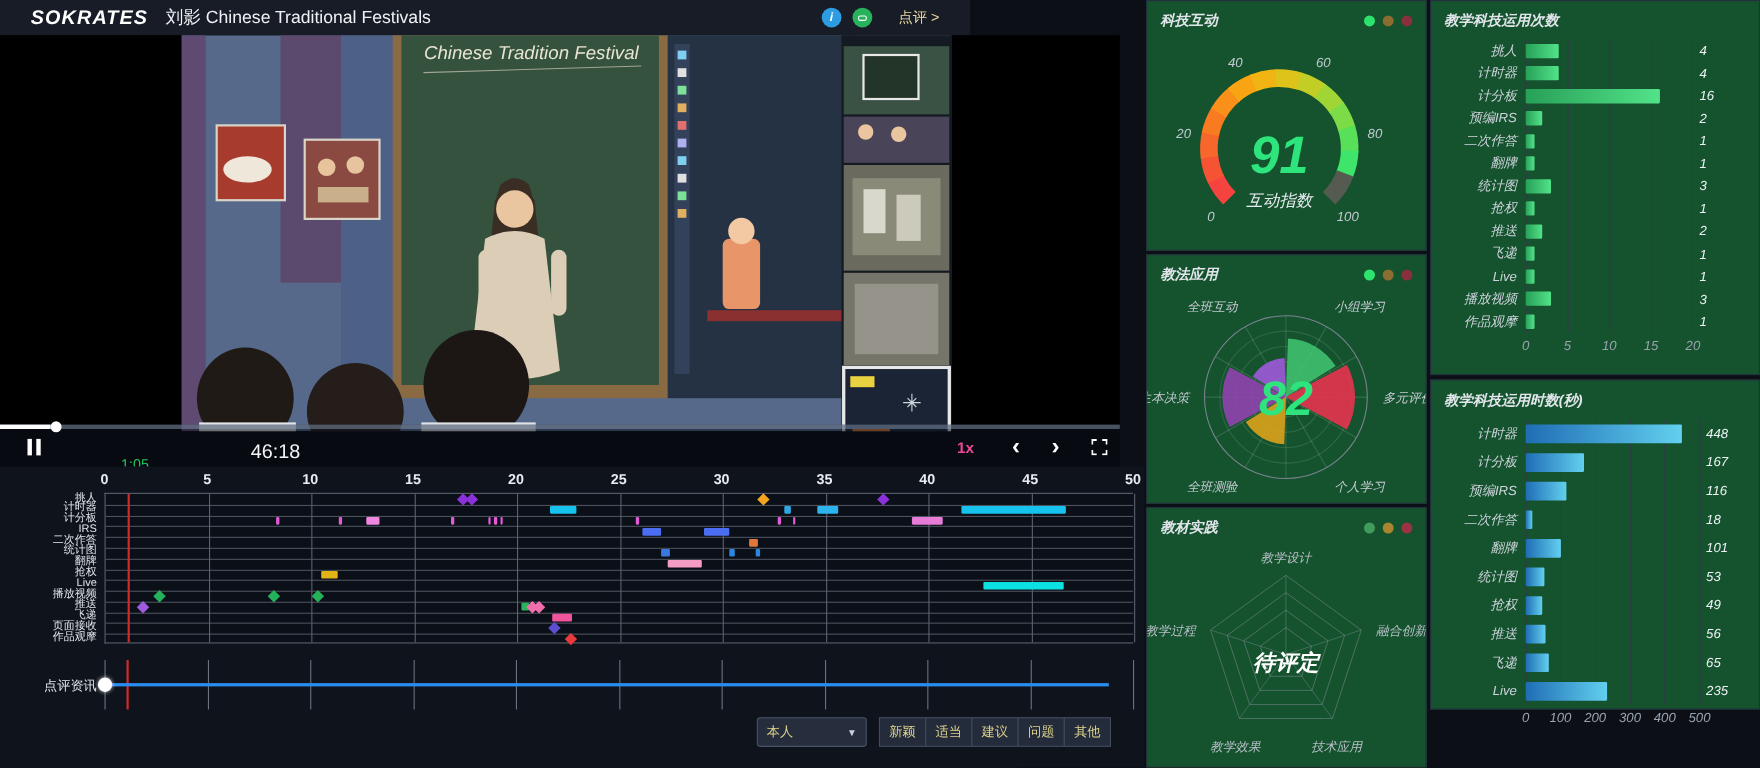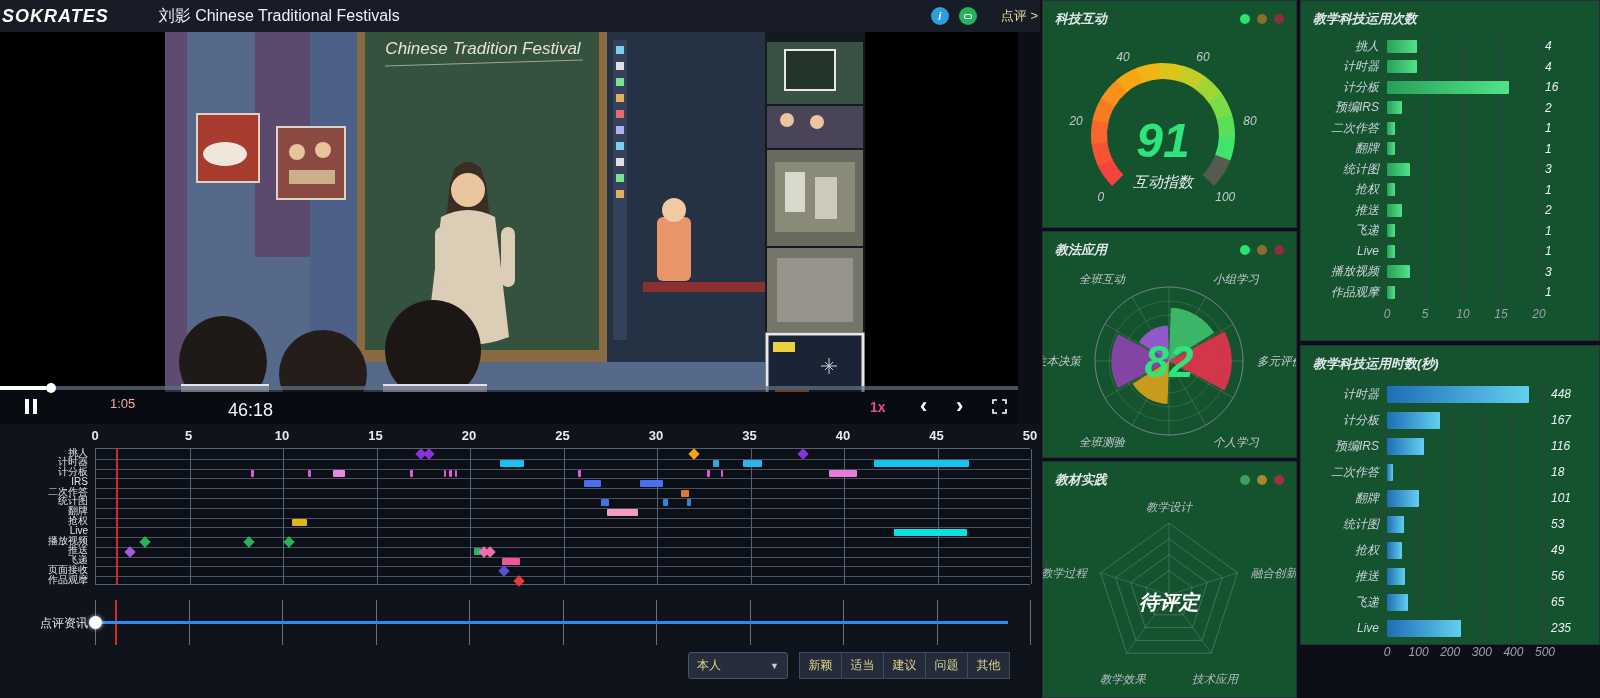--- a/index.html
+++ b/index.html
@@ -2,43 +2,43 @@
 <html><head>
 <meta charset="utf-8">
 <style>
   * { margin:0; padding:0; box-sizing:border-box; }
   html,body { background:#0c1016; }
   body { font-family:"Liberation Sans","DejaVu Sans",sans-serif; color:#dfe3ea; }
   .app { position:relative; width:1600px; height:698px; background:#0c1016; overflow:hidden; }
 
   
   .left-col { position:absolute; left:0; top:0; width:1040px; height:698px; }
-  .top-bar { position:absolute; left:0; top:0; width:1040px; height:32px; background:#171c26;
-             display:flex; align-items:center; padding:0 2px;gap:34px; }
+  .top-bar { position:absolute; left:0; top:0; width:882px; height:32px; background:#171c26;
+             display:flex; align-items:center; padding:0 28px; }
   .logo { font-style:italic; font-weight:900; font-size:18px; letter-spacing:1px; color:#fff; }
   .video-title { margin-left:16px; font-size:16px; color:#eef1f5; }
   .top-right { margin-left:auto; display:flex; align-items:center; gap:10px; }
   .circle-ico { width:18px; height:18px; border-radius:50%; display:flex; align-items:center; justify-content:center;
                 font-size:11px; color:#fff; cursor:pointer; }
   .ico-info { background:#2d9ce0; font-weight:bold; font-style:italic; }
   .ico-msg { background:#27b35c; }
   .ico-msg .pill { width:8px; height:5px; border:1px solid #fff; border-radius:2px; }
   .review-link { margin-left:14px; font-size:13px; color:#ead9a0; cursor:pointer; }
 
   .video-area { position:absolute; left:0; top:32px; width:1018px; height:392px; background:#000; }
   .video-frame { position:absolute; left:165px; top:0; width:700px; height:360px; }
   .controls { position:absolute; left:0; bottom:0; width:1018px; height:38px; background:rgba(12,18,30,0.55); }
   .seekbar { position:absolute; top:0; left:0; width:100%; height:4px; background:rgba(150,168,195,0.45); cursor:pointer; }
   .seek-progress { position:absolute; left:0; top:0; height:4px; width:4.5%; background:#fff; }
   .seek-handle { position:absolute; top:-3px; left:4.5%; width:10px; height:10px; border-radius:50%; background:#fff; }
   .ctrl-row { position:absolute; top:8px; left:0; width:100%; height:28px; }
   .pause-btn { position:absolute; left:24px; top:5px; width:14px; height:15px; cursor:pointer; }
   .pause-btn i { position:absolute; top:0; width:4px; height:15px; background:#fff; }
   .pause-btn i:first-child { left:1px; } .pause-btn i:last-child { right:1px; }
-  .time-cur { position:absolute; left:110px; top:2px; font-size:13px; color:#fca5a5; }
+  .time-cur { position:absolute; left:110px; top:20px; font-size:13px; color:#22c55e; }
   .time-total { position:absolute; left:228px; top:6px; font-size:18px; color:#f2f4f8; }
   .rate-btn { position:absolute; left:870px; top:5px; font-size:14px; font-weight:bold; color:#ec4899; cursor:pointer; }
   .chev { position:absolute; top:-1px; font-size:22px; font-weight:bold; color:#fff; cursor:pointer; line-height:26px;}
   .fs-btn { position:absolute; left:992px; top:5px; cursor:pointer; }
 
   
   .tl-area { position:absolute; left:0; top:424px; width:1040px; height:274px; background:#0e131c; }
   .tl-axis-num { position:absolute; top:4px; transform:translateX(-50%); font-size:13px; font-weight:bold; color:#e8ebf0; }
   .tl-plot { position:absolute; left:95px; top:24px; width:935px; height:137px; background:#0b0f17; border:1px solid #5a6170; border-right:none;}
   .tl-hline { position:absolute; left:0; width:100%; height:1px; background:#4b515d; }

